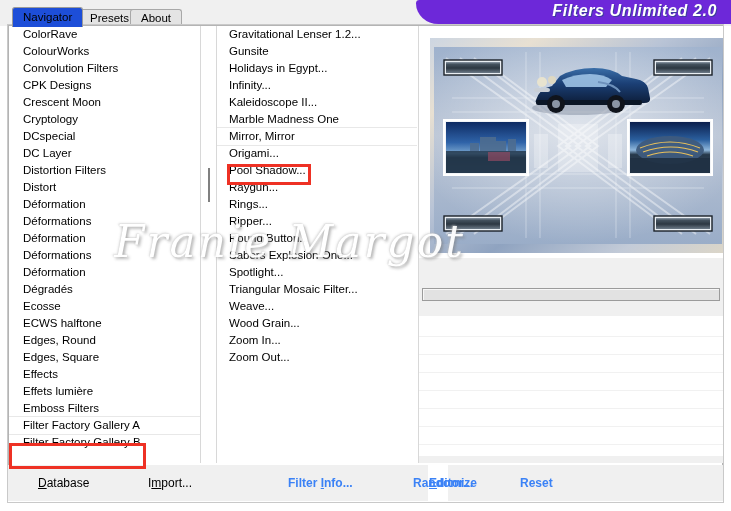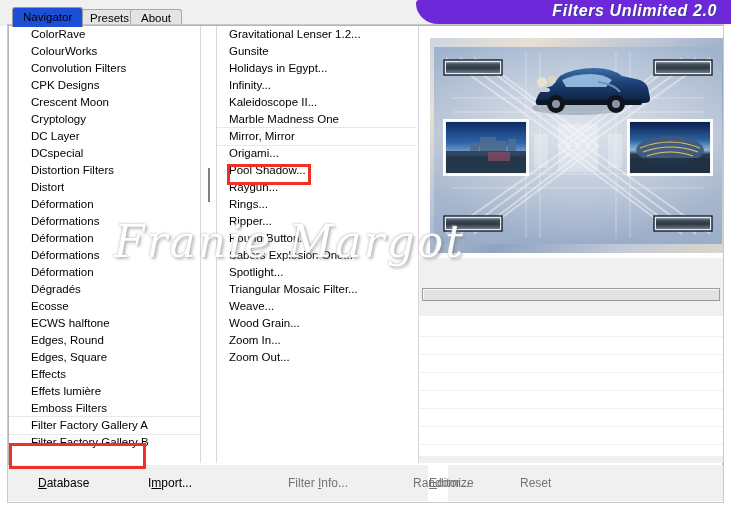--- a/index.html
+++ b/index.html
@@ -75,21 +75,21 @@
   #div2{left:207px;}
   #div3{left:409px;}
 
   .scrollthumb{
     position:absolute;left:199px;top:142px;width:2px;height:34px;
     background:#808080;
   }
 
   .litem{
     position:relative;height:17px;line-height:17px;
-    padding-left:22px;font-size:11.5px;color:#000;
+    padding-left:14px;font-size:11.5px;color:#000;
     white-space:nowrap;overflow:hidden;
   }
   #col-mid .litem{padding-left:12px;}
   .litem.selected{
     background:#ffffff;color:#000;
     outline:1px solid #e8e8e8;
   }
 
   
   .watermark{
@@ -153,21 +153,21 @@
     position:absolute;top:0;height:36px;background:#f0f0f0;
   }
   #tbg-left{left:0;width:290px;background:#f0f0f0;}
   #tbg-mid{left:290px;width:130px;background:#f0f0f0;}
   #tbg-right{left:440px;width:275px;background:#f0f0f0;}
   .tb-btn{
     position:absolute;top:9px;height:18px;line-height:18px;
     font-size:12px;white-space:nowrap;
   }
   .tb-btn.enabled{color:#000;}
-  .tb-btn.disabled{color:#737373;}
+  .tb-btn.disabled{color:#3b82f6;font-weight:bold;}
   .mn{text-decoration:underline;}
   #btn-db{left:30px;}
   #btn-import{left:140px;}
   #btn-finfo{left:280px;}
   #btn-editor{left:380px;margin-left:41px;}
   #btn-random{left:405px;}
   #btn-reset{left:512px;}
 
   .outer-border{
     position:absolute;left:7px;top:24px;width:717px;height:479px;
@@ -193,22 +193,22 @@
 
   <div class="frame">
 
     <div class="listcol" id="col-left">
         <div class="litem">ColorRave</div>
         <div class="litem">ColourWorks</div>
         <div class="litem">Convolution Filters</div>
         <div class="litem">CPK Designs</div>
         <div class="litem">Crescent Moon</div>
         <div class="litem">Cryptology</div>
+        <div class="litem">DCspecial</div>
         <div class="litem">DC Layer</div>
-        <div class="litem">DCspecial</div>
         <div class="litem">Distortion Filters</div>
         <div class="litem">Distort</div>
         <div class="litem">Déformation</div>
         <div class="litem">Déformations</div>
         <div class="litem">Déformation</div>
         <div class="litem">Déformations</div>
         <div class="litem">Déformation</div>
         <div class="litem">Dégradés</div>
         <div class="litem">Ecosse</div>
         <div class="litem">ECWS halftone</div>

